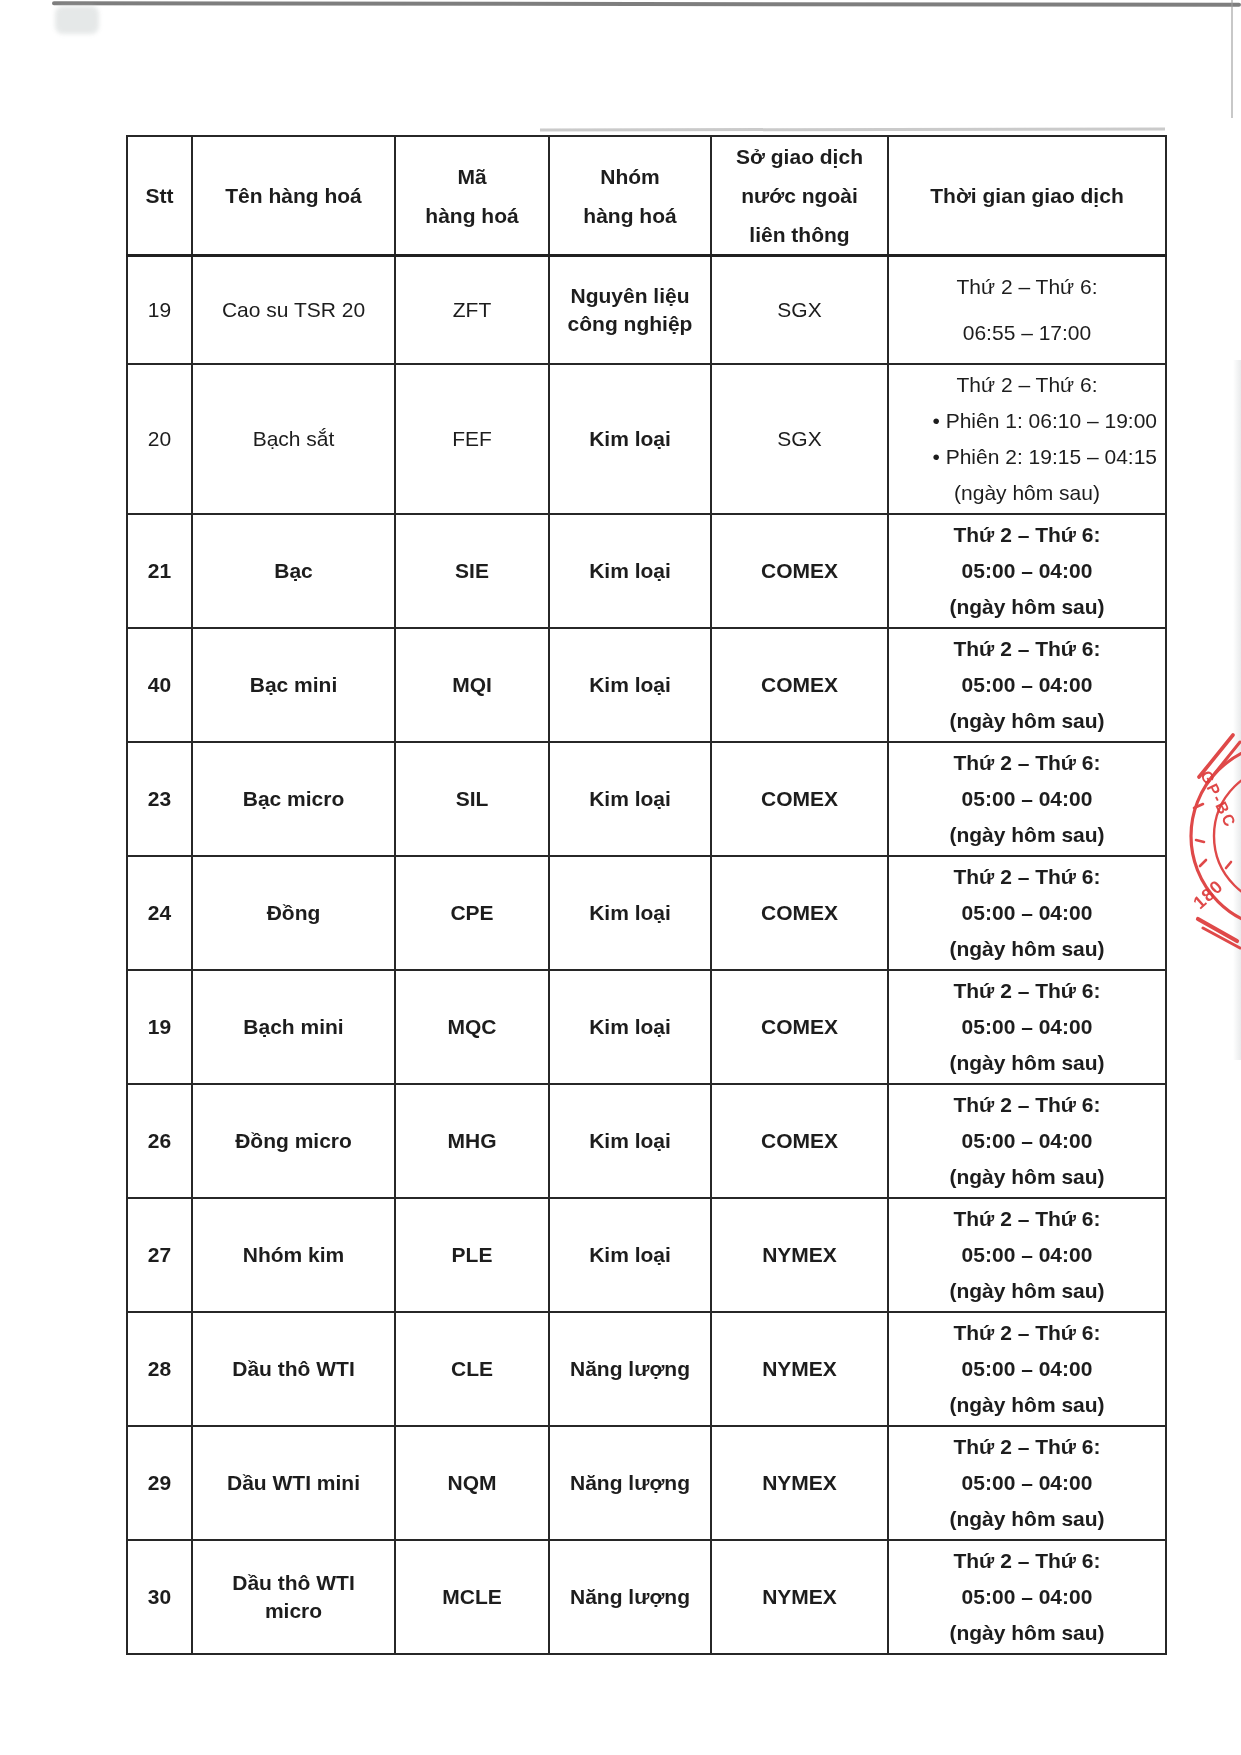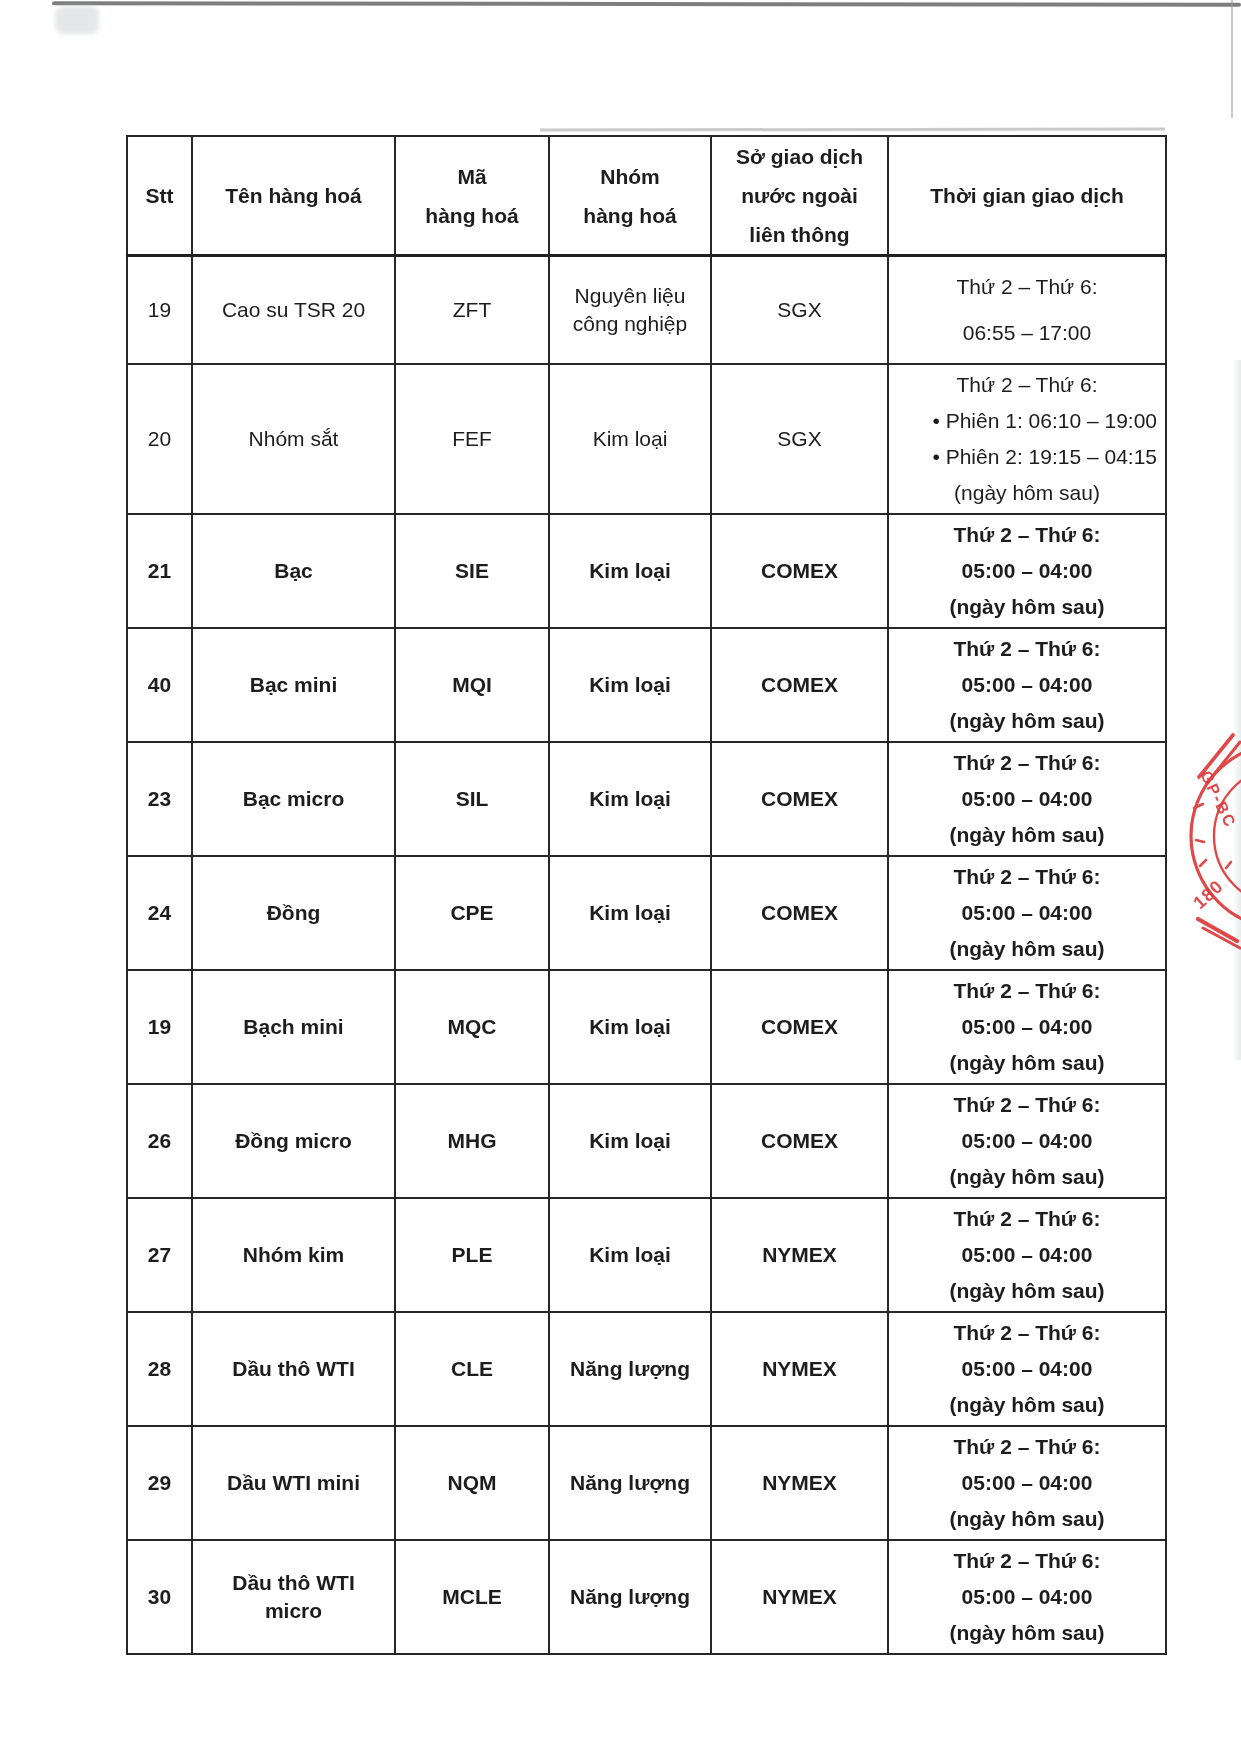--- a/index.html
+++ b/index.html
@@ -38,21 +38,21 @@
     border:2px solid #272727;
     text-align:center;vertical-align:middle;
     padding:0;font-size:21px;overflow:hidden;
   }
   .doc-table th{
     font-weight:bold;border-bottom:3px solid #202020;
   }
   .doc-table th div{line-height:39px;}
   tr.emphasis td{font-weight:bold;}
   td.name-cell{line-height:28px;padding:0 20px;}
-  td.group-cell{line-height:28px;padding:0 12px;}
+  td.group-cell{line-height:28px;padding:0 12px;font-weight:bold;}
   td.time-cell{padding:2px 8px;}
   td.time-cell div{line-height:36px;white-space:nowrap;}
   td.time-cell.two-line div{line-height:46px;}
   td.time-cell div.bullet{text-align:right;padding-left:10px;}
   
   .stamp{position:absolute;left:1170px;top:718px;width:71px;height:245px;}
 </style>
 </head>
 <body>
 
@@ -104,21 +104,21 @@
         <td>ZFT</td>
         <td class="group-cell">Nguyên liệu công nghiệp</td>
         <td>SGX</td>
         <td class="time-cell two-line">
           <div>Thứ 2 – Thứ 6:</div>
           <div>06:55 – 17:00</div>
         </td>
       </tr>
       <tr style="height: 147px;">
         <td>20</td>
-        <td class="name-cell">Nhóm sắt</td>
+        <td class="name-cell">Bạch sắt</td>
         <td>FEF</td>
         <td class="group-cell">Kim loại</td>
         <td>SGX</td>
         <td class="time-cell">
           <div>Thứ 2 – Thứ 6:</div>
           <div class="bullet">• Phiên 1: 06:10 – 19:00</div>
           <div class="bullet">• Phiên 2: 19:15 – 04:15</div>
           <div>(ngày hôm sau)</div>
         </td>
       </tr>

